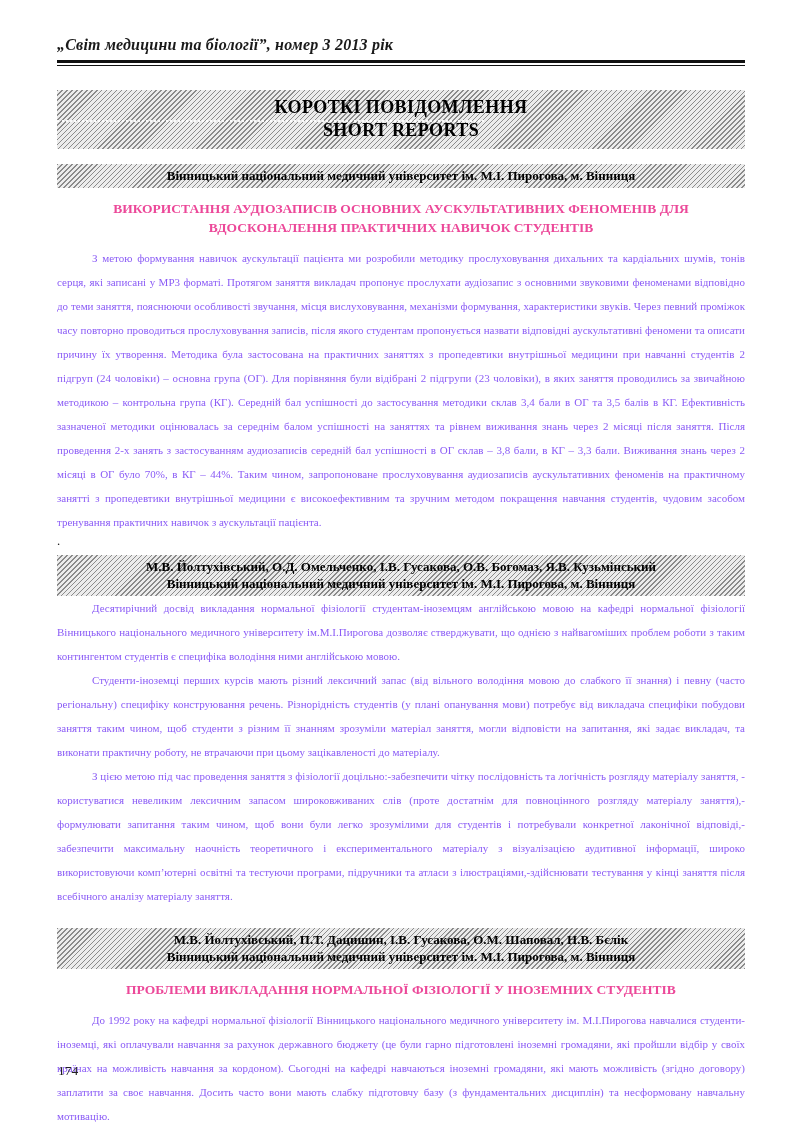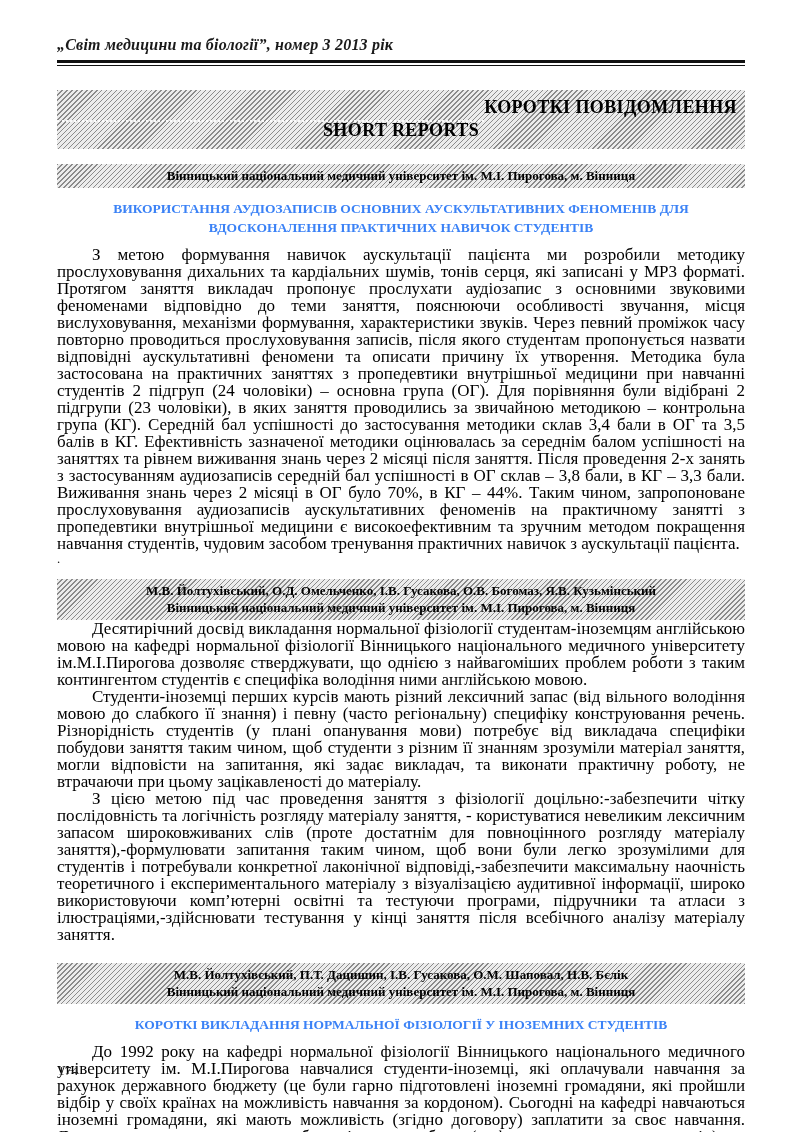--- a/index.html
+++ b/index.html
@@ -40,21 +40,21 @@
     margin-top: 24px;
     padding: 6px 8px 7px 8px;
   }
   .banner-row {
     font-size: 18px;
     font-weight: bold;
     letter-spacing: 0.4px;
     line-height: 23px;
     color: #000;
   }
-  .banner-row.left  { text-align: right; }
+  .banner-row.left  { text-align: center; }
   .banner-row.right { text-align: center; }
   .banner-divider {
     position: absolute;
     left: 0;
     top: 50%;
     width: 62%;
     border-top: 2px dotted rgba(255,255,255,0.9);
   }
 
   
@@ -71,31 +71,31 @@
   }
 
   
   .article-title {
     margin: 11px auto 9px auto;
     width: 92%;
     text-align: center;
     font-size: 13.5px;
     font-weight: bold;
     line-height: 19px;
-    color: #3b82f6;
+    color: #ec4899;
   }
 
   
   .body-par {
     margin: 0;
-    font-size: 17px;
-    line-height: 17px;
+    font-size: 11px;
+    line-height: 24px;
     text-align: justify;
     text-indent: 35px;
-    color: #000000;
+    color: #8b5cf6;
   }
   .stray-line {
     font-size: 12.8px;
     line-height: 15px;
     margin: 0;
   }
 
   .page-number {
     position: absolute;
     left: 58px;
@@ -123,33 +123,33 @@
     <div class="authors-block hatch">
       <div class="affiliation-line">Вінницький національний медичний університет ім. М.І. Пирогова, м. Вінниця</div>
     </div>
     <h2 class="article-title">ВИКОРИСТАННЯ АУДІОЗАПИСІВ ОСНОВНИХ АУСКУЛЬТАТИВНИХ ФЕНОМЕНІВ ДЛЯ ВДОСКОНАЛЕННЯ ПРАКТИЧНИХ НАВИЧОК СТУДЕНТІВ</h2>
     <p class="body-par">З метою формування навичок аускультації пацієнта ми розробили методику прослуховування дихальних та кардіальних шумів, тонів серця, які записані у МР3 форматі. Протягом заняття викладач пропонує прослухати аудіозапис з основними звуковими феноменами відповідно до теми заняття, пояснюючи особливості звучання, місця вислуховування, механізми формування, характеристики звуків. Через певний проміжок часу повторно проводиться прослуховування записів, після якого студентам пропонується назвати відповідні аускультативні феномени та описати причину їх утворення. Методика була застосована на практичних заняттях з пропедевтики внутрішньої медицини при навчанні студентів 2 підгруп (24 чоловіки) – основна група (ОГ). Для порівняння були відібрані 2 підгрупи (23 чоловіки), в яких заняття проводились за звичайною методикою – контрольна група (КГ). Середній бал успішності до застосування методики склав 3,4 бали в ОГ та 3,5 балів в КГ. Ефективність зазначеної методики оцінювалась за середнім балом успішності на заняттях та рівнем виживання знань через 2 місяці після заняття. Після проведення 2-х занять з застосуванням аудиозаписів середній бал успішності в ОГ склав – 3,8 бали, в КГ – 3,3 бали. Виживання знань через 2 місяці в ОГ було 70%, в КГ – 44%. Таким чином, запропоноване прослуховування аудиозаписів аускультативних феноменів на практичному занятті з пропедевтики внутрішньої медицини є високоефективним та зручним методом покращення навчання студентів, чудовим засобом тренування практичних навичок з аускультації пацієнта.</p>
   </section>
 
   <div class="stray-line">.</div>
 
   <section>
-    <div class="authors-block hatch" style="margin-top:12px;">
+    <div class="authors-block hatch" style="margin-top:6px;">
       <div class="authors-line">М.В. Йолтухівський, О.Д. Омельченко, І.В. Гусакова, О.В. Богомаз, Я.В. Кузьмінський</div>
       <div class="affiliation-line">Вінницький національний медичний університет ім. М.І. Пирогова, м. Вінниця</div>
     </div>
     <p class="body-par">Десятирічний досвід викладання нормальної фізіології студентам-іноземцям англійською мовою на кафедрі нормальної фізіології Вінницького національного медичного університету ім.М.І.Пирогова дозволяє стверджувати, що однією з найвагоміших проблем роботи з таким контингентом студентів є специфіка володіння ними англійською мовою.</p>
     <p class="body-par">Студенти-іноземці перших курсів мають різний лексичний запас (від вільного володіння мовою до слабкого її знання) і певну (часто регіональну) специфіку конструювання речень. Різнорідність студентів (у плані опанування мови) потребує від викладача специфіки побудови заняття таким чином, щоб студенти з різним її знанням зрозуміли матеріал заняття, могли відповісти на запитання, які задає викладач, та виконати практичну роботу, не втрачаючи при цьому зацікавленості до матеріалу.</p>
     <p class="body-par">З цією метою під час проведення заняття з фізіології доцільно:-забезпечити чітку послідовність та логічність розгляду матеріалу заняття, - користуватися невеликим лексичним запасом широковживаних слів (проте достатнім для повноцінного розгляду матеріалу заняття),-формулювати запитання таким чином, щоб вони були легко зрозумілими для студентів і потребували конкретної лаконічної відповіді,-забезпечити максимальну наочність теоретичного і експериментального матеріалу з візуалізацією аудитивної інформації, широко використовуючи комп’ютерні освітні та тестуючи програми, підручники та атласи з ілюстраціями,-здійснювати тестування у кінці заняття після всебічного аналізу матеріалу заняття.</p>
   </section>
 
   <section>
     <div class="authors-block hatch" style="margin-top:20px;">
       <div class="authors-line">М.В. Йолтухівський, П.Т. Дацишин, І.В. Гусакова, О.М. Шаповал, Н.В. Бєлік</div>
       <div class="affiliation-line">Вінницький національний медичний університет ім. М.І. Пирогова, м. Вінниця</div>
     </div>
-    <h2 class="article-title">КОРОТКІ ВИКЛАДАННЯ НОРМАЛЬНОЇ ФІЗІОЛОГІЇ У ІНОЗЕМНИХ СТУДЕНТІВ</h2>
+    <h2 class="article-title">ПРОБЛЕМИ ВИКЛАДАННЯ НОРМАЛЬНОЇ ФІЗІОЛОГІЇ У ІНОЗЕМНИХ СТУДЕНТІВ</h2>
     <p class="body-par">До 1992 року на кафедрі нормальної фізіології Вінницького національного медичного університету ім. М.І.Пирогова навчалися студенти-іноземці, які оплачували навчання за рахунок державного бюджету (це були гарно підготовлені іноземні громадяни, які пройшли відбір у своїх країнах на можливість навчання за кордоном). Сьогодні на кафедрі навчаються іноземні громадяни, які мають можливість (згідно договору) заплатити за своє навчання. Досить часто вони мають слабку підготовчу базу (з фундаментальних дисциплін) та несформовану навчальну мотивацію.</p>
   </section>
 
   <div class="page-number">174</div>
 
 </div>
 
 </body></html>

